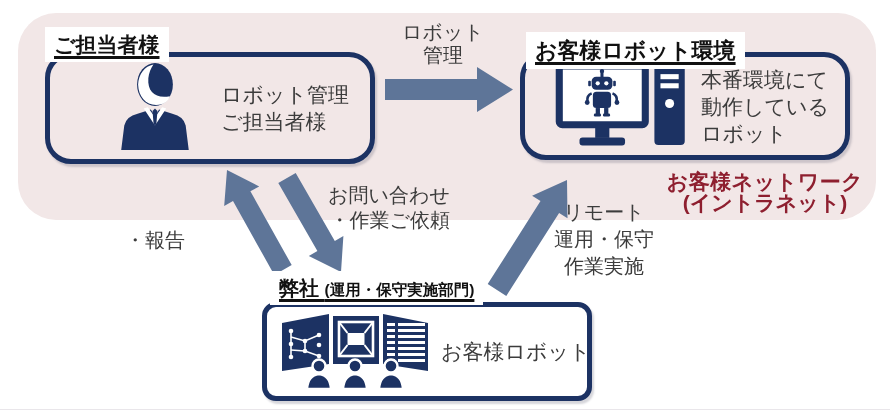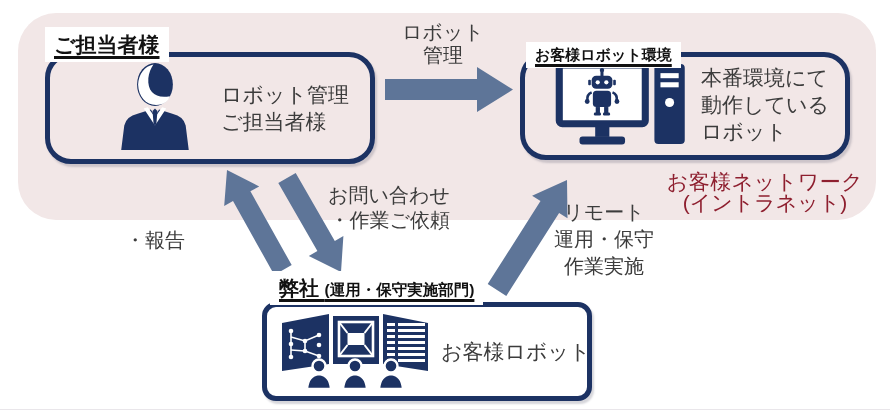--- a/index.html
+++ b/index.html
@@ -4,46 +4,46 @@
 <style>
   html,body{margin:0;padding:0;background:#ffffff;}
   body{font-family:"Liberation Sans","DejaVu Sans",sans-serif;}
   .stage{position:relative;width:890px;height:416px;background:#ffffff;overflow:hidden;}
 
   .zone{position:absolute;left:18px;top:13px;width:858px;height:207px;background:#f2e7e7;border-radius:38px;}
 
   .node{position:absolute;border:5px solid #1c3263;border-radius:26px;box-sizing:border-box;
         box-shadow:2px 3px 2px rgba(90,90,110,0.25);display:flex;align-items:center;}
   .node-contact{left:45px;top:52px;width:330px;height:112px;background:transparent;padding-left:39px;}
-  .node-env{left:520px;top:52px;width:330px;height:108px;background:transparent;font-family:Liberation Mono, monospace;}
+  .node-env{left:520px;top:52px;width:330px;height:108px;background:transparent;}
   .node-company{left:262px;top:302px;width:330px;height:99px;background:#ffffff;border-radius:14px;}
 
   .node-title{position:absolute;background:#ffffff;font-weight:bold;color:#111111;z-index:5;
               padding:4px 9px 3px 9px;white-space:nowrap;}
   .node-title .u{text-decoration:underline;text-decoration-thickness:2.5px;text-underline-offset:4px;}
   .title-contact{left:45px;top:27px;font-size:21px;}
-  .title-env{left:526px;top:32px;font-size:15px;margin-top:10px;}
+  .title-env{left:526px;top:32px;font-size:22px;}
   .title-company{left:270px;top:271px;font-size:20px;}
   .title-company .sub{font-size:15.5px;}
 
   .body-text{color:#3c3c3c;font-size:21px;line-height:27px;white-space:nowrap;}
 
   .icon-wrap{flex:0 0 auto;}
 
   .arrow-layer{position:absolute;left:0;top:0;width:890px;height:416px;pointer-events:none;z-index:2;}
 
   .flow-label{position:absolute;color:#3c3c3c;font-size:20px;line-height:25px;z-index:4;white-space:nowrap;text-align:right;}
   .lbl-manage{left:388px;top:21px;width:110px;text-align:center;line-height:23px;}
   .lbl-request{left:318px;top:183px;}
   .lbl-request .l1{padding-left:10px;}
   .lbl-response{left:58px;top:228px;width:194px;text-align:center;}
   .lbl-remote{left:538px;top:199px;width:132px;text-align:center;line-height:27px;}
 
   .net-label{position:absolute;left:658px;top:170px;width:214px;text-align:center;color:#8e1f2f;
-             font-weight:normal;z-index:4;}
+             font-weight:bold;z-index:4;}
   .net-label .n1{font-size:21px;line-height:24px;letter-spacing:0.5px;}
   .net-label .n2{font-size:21px;line-height:18px;}
 
   .bottom-rule{position:absolute;left:0;top:409px;width:890px;height:0;border-top:1px solid #e9e6ea;}
 
   .line{display:block;}
 </style>
 </head>
 <body>
 

